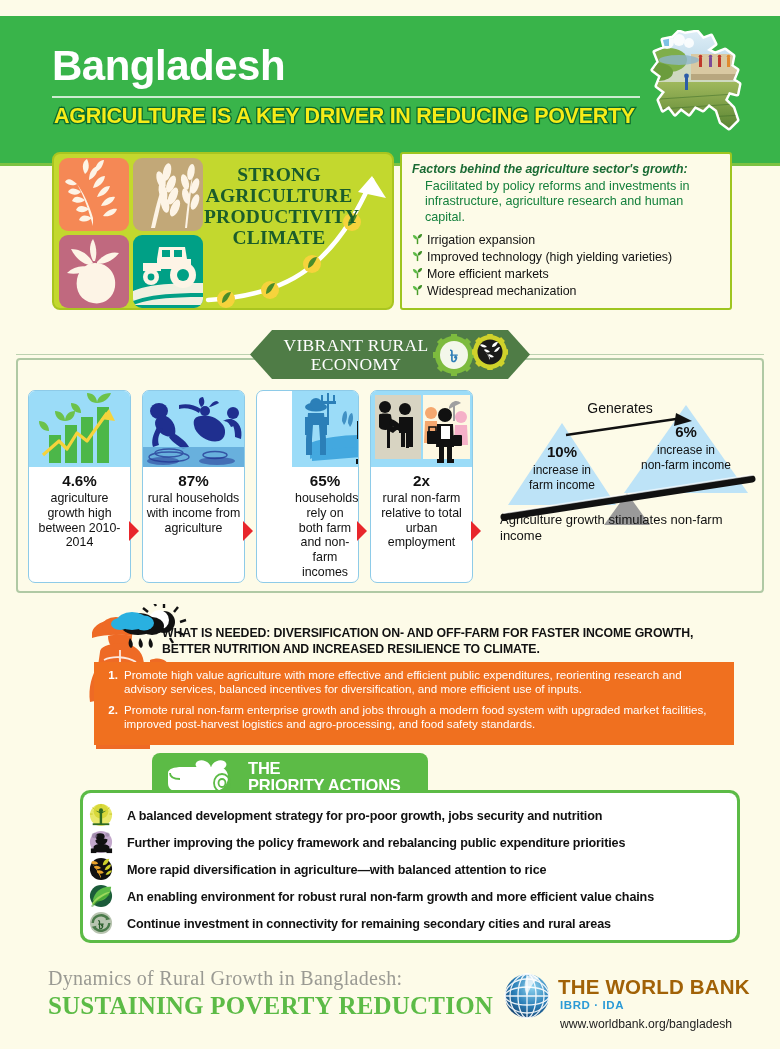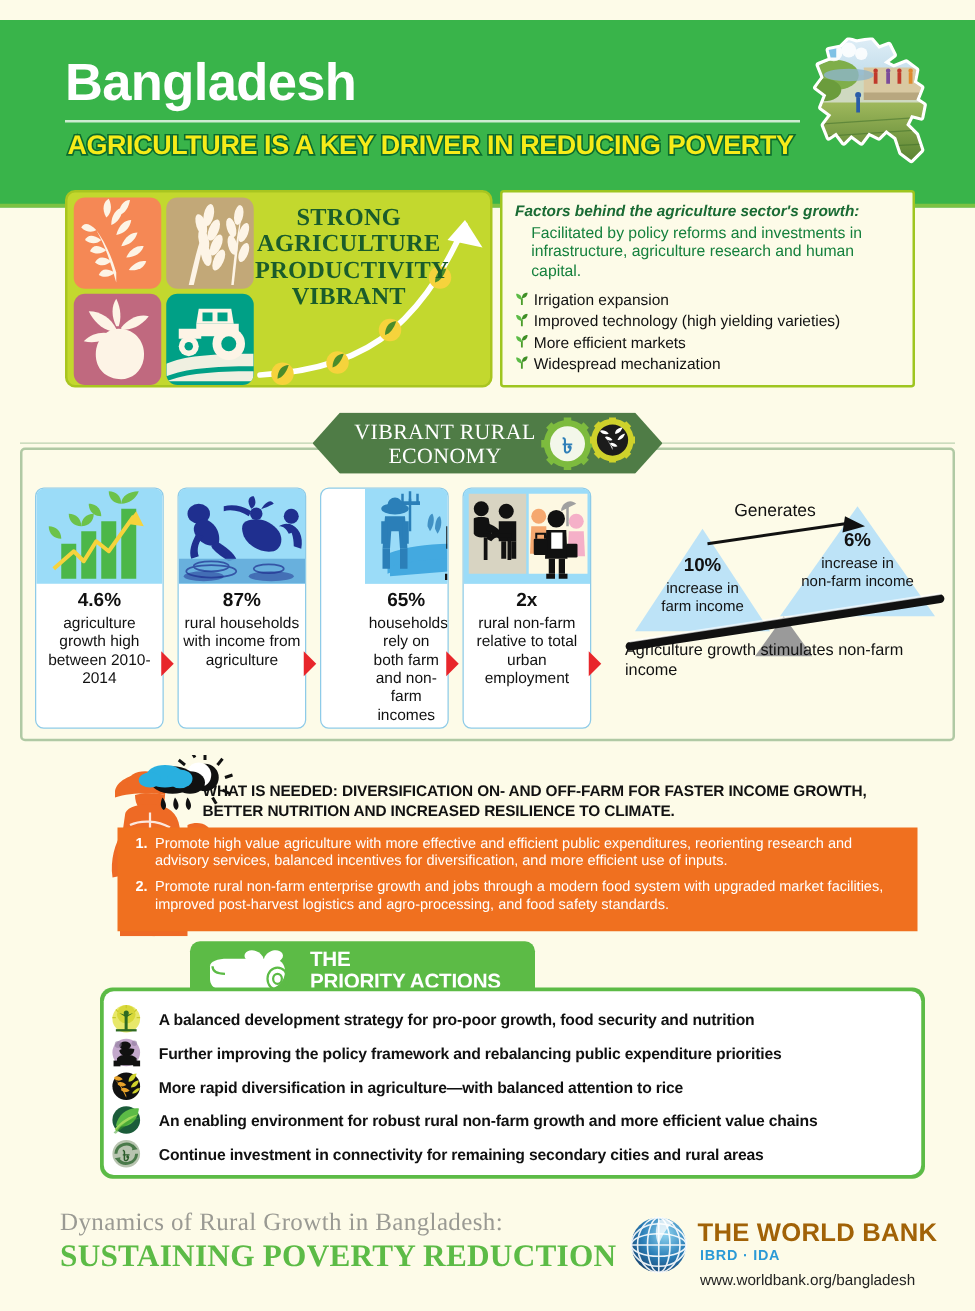--- a/index.html
+++ b/index.html
@@ -363,21 +363,21 @@
             <circle cx="148" cy="58" r="9" fill="#f6d33c"></circle>
             <path d="M144 62 C144 55 148 51 153 51 C151 57 148 61 144 62Z" fill="#4a8c2a"></path>
           </g>
         </svg>
       </div>
 
       <div class="sap-title">
         <div>STRONG</div>
         <div>AGRICULTURE</div>
         <div>PRODUCTIVITY</div>
-        <div>VIBRANT</div>
+        <div>CLIMATE</div>
       </div>
     </div>
 
     <div class="factors">
       <div class="factors-head">Factors behind the agriculture sector's growth:</div>
       <div class="factors-italic">Facilitated by policy reforms and investments in infrastructure, agriculture research and human capital.</div>
       <div class="factors-list">
         <div class="f-item">
           <span class="f-icon">
             <svg viewBox="0 0 12 12" width="11" height="11">
@@ -799,21 +799,21 @@
             </g>
             <g fill="#2f6b22">
               <rect x="11.6" y="9" width="2.6" height="14"></rect>
               <path d="M13 12 L7 8 L13 10Z"></path>
                 <path d="M13 12 L19 8 L13 10Z"></path>
               <circle cx="13" cy="8" r="2.2"></circle>
             </g>
             <rect x="4" y="22" width="18" height="2" fill="#2f6b22"></rect>
           </svg>
         </span>
-        <span class="pa-label">A balanced development strategy for pro-poor growth, food security and nutrition</span>
+        <span class="pa-label">A balanced development strategy for pro-poor growth, jobs security and nutrition</span>
       </div>
 
       <div class="pa-row">
         <span class="pa-icon">
           <svg viewBox="0 0 26 26" width="24" height="24">
             <circle cx="13" cy="13" r="12.5" fill="#ffffff"></circle>
             <circle cx="13" cy="13" r="12" fill="#c3a8cc"></circle>
             <g fill="#111111">
               <ellipse cx="12" cy="7" rx="5" ry="3.5"></ellipse>
               <path d="M7 11 C7 14 10 16 13 16 C17 16 20 14 20 10 C16 9 10 9 7 11Z"></path>

